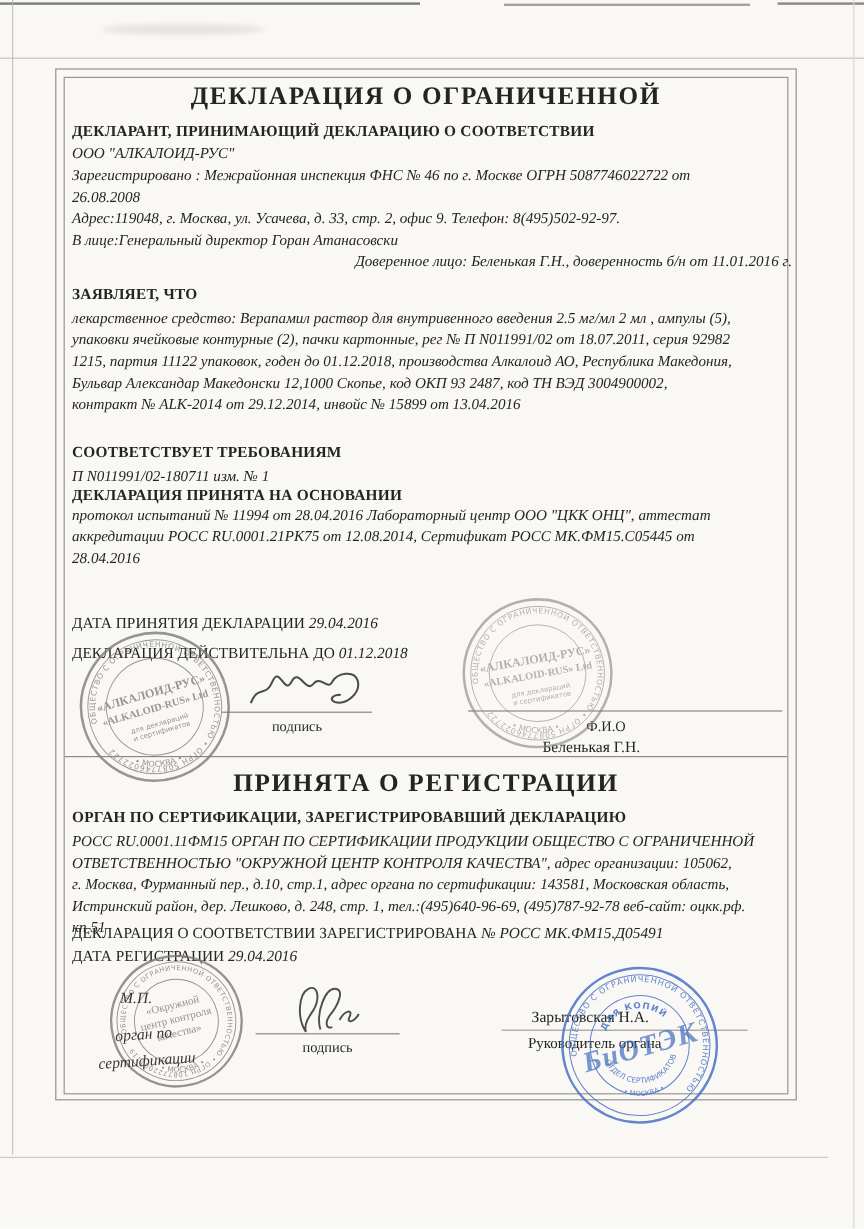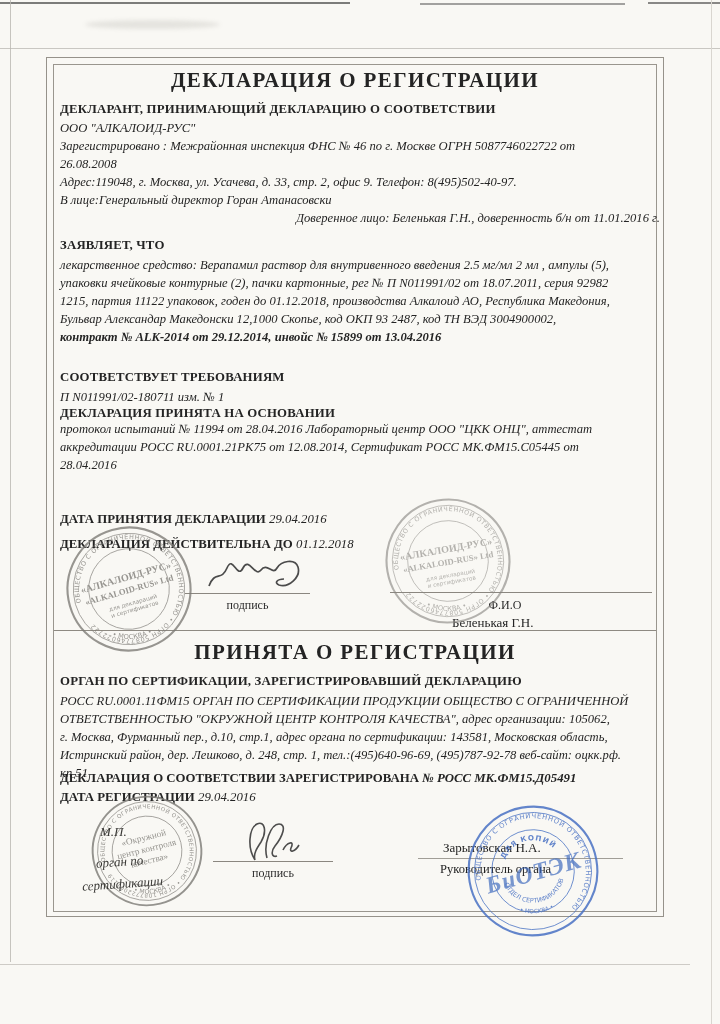--- a/index.html
+++ b/index.html
@@ -1,19 +1,19 @@
 <!DOCTYPE html>
 <html lang="ru"><head>
 <meta charset="utf-8">
 <style>
   html,body{margin:0;padding:0;}
   .page{position:relative;width:720px;height:1024px;background:#f9f8f4;overflow:hidden;
         font-family:"Liberation Serif","DejaVu Serif",serif;color:#242424;}
   .abs{position:absolute;}
-  .b{font-weight:700;}
+  .b{font-weight:400;}
   .i{font-style:italic;}
   .txt{font-size:12.6px;line-height:18px;white-space:pre-line;}
   .h-sec{font-size:12.8px;font-weight:700;letter-spacing:.2px;}
   .doc-title{font-size:21px;font-weight:700;letter-spacing:1.4px;text-align:center;}
   
   .frame-outer{left:46px;top:57px;width:616px;height:858px;border:1px solid #96928a;}
   .frame-inner{position:absolute;left:6px;top:6px;right:6px;bottom:4px;border:1px solid #9a968e;}
   .divider{left:54px;top:630px;width:602px;height:0;border-top:1px solid #8e8a82;}
   
   .art{background:#000;}
@@ -36,27 +36,27 @@
   <div class="abs" style="left:10px;top:0;height:962px;border-left:1px solid #b9b6b0;opacity:.8;"></div>
   <div class="abs" style="left:711px;top:0;height:1024px;border-left:1px solid #d9d6d0;"></div>
   <div class="abs" style="left:0;top:964px;width:690px;border-top:1px solid #b0ada7;opacity:.6;"></div>
   <div class="abs" style="left:85px;top:20px;width:135px;height:9px;background:#8a8880;opacity:.18;filter:blur(2px);border-radius:50%;"></div>
 
   <div class="abs frame-outer">
     <div class="frame-inner"></div>
   </div>
   <div class="abs divider"></div>
 
-  <div class="abs doc-title" style="left:54px;top:68px;width:602px;">ДЕКЛАРАЦИЯ О РЕГИСТРАЦИИ</div>
+  <div class="abs doc-title" style="left:54px;top:68px;width:602px;">ДЕКЛАРАЦИЯ О ОГРАНИЧЕННОЙ</div>
 
   <div class="abs h-sec" style="left:60px;top:102px;">ДЕКЛАРАНТ, ПРИНИМАЮЩИЙ ДЕКЛАРАЦИЮ О СООТВЕТСТВИИ</div>
   <div class="abs txt i" style="left:60px;top:119px;">ООО "АЛКАЛОИД-РУС"</div>
   <div class="abs txt i" style="left:60px;top:137px;width:600px;">Зарегистрировано : Межрайонная инспекция ФНС № 46 по г. Москве ОГРН 5087746022722 от
 26.08.2008</div>
-  <div class="abs txt i" style="left:60px;top:173px;width:600px;">Адрес:119048, г. Москва, ул. Усачева, д. 33, стр. 2, офис 9. Телефон: 8(495)502-40-97.</div>
+  <div class="abs txt i" style="left:60px;top:173px;width:600px;">Адрес:119048, г. Москва, ул. Усачева, д. 33, стр. 2, офис 9. Телефон: 8(495)502-92-97.</div>
   <div class="abs txt i" style="left:60px;top:191px;width:600px;">В лице:Генеральный директор Горан Атанасовски</div>
   <div class="abs txt i" style="left:60px;top:209px;width:600px;text-align:right;">Доверенное лицо: Беленькая Г.Н., доверенность б/н от 11.01.2016 г.</div>
 
   <div class="abs h-sec" style="left:60px;top:238px;">ЗАЯВЛЯЕТ, ЧТО</div>
   <div class="abs txt i" style="left:60px;top:256px;width:604px;">лекарственное средство: Верапамил раствор для внутривенного введения 2.5 мг/мл 2 мл , ампулы (5),
 упаковки ячейковые контурные (2), пачки картонные, рег № П N011991/02 от 18.07.2011, серия 92982
 1215, партия 11122 упаковок, годен до 01.12.2018, производства Алкалоид АО, Республика Македония,
 Бульвар Александар Македонски 12,1000 Скопье, код ОКП 93 2487, код ТН ВЭД 3004900002,</div>
   <div class="abs txt i b" style="left:60px;top:328px;width:604px;">контракт № ALK-2014 от 29.12.2014, инвойс № 15899 от 13.04.2016</div>
 

